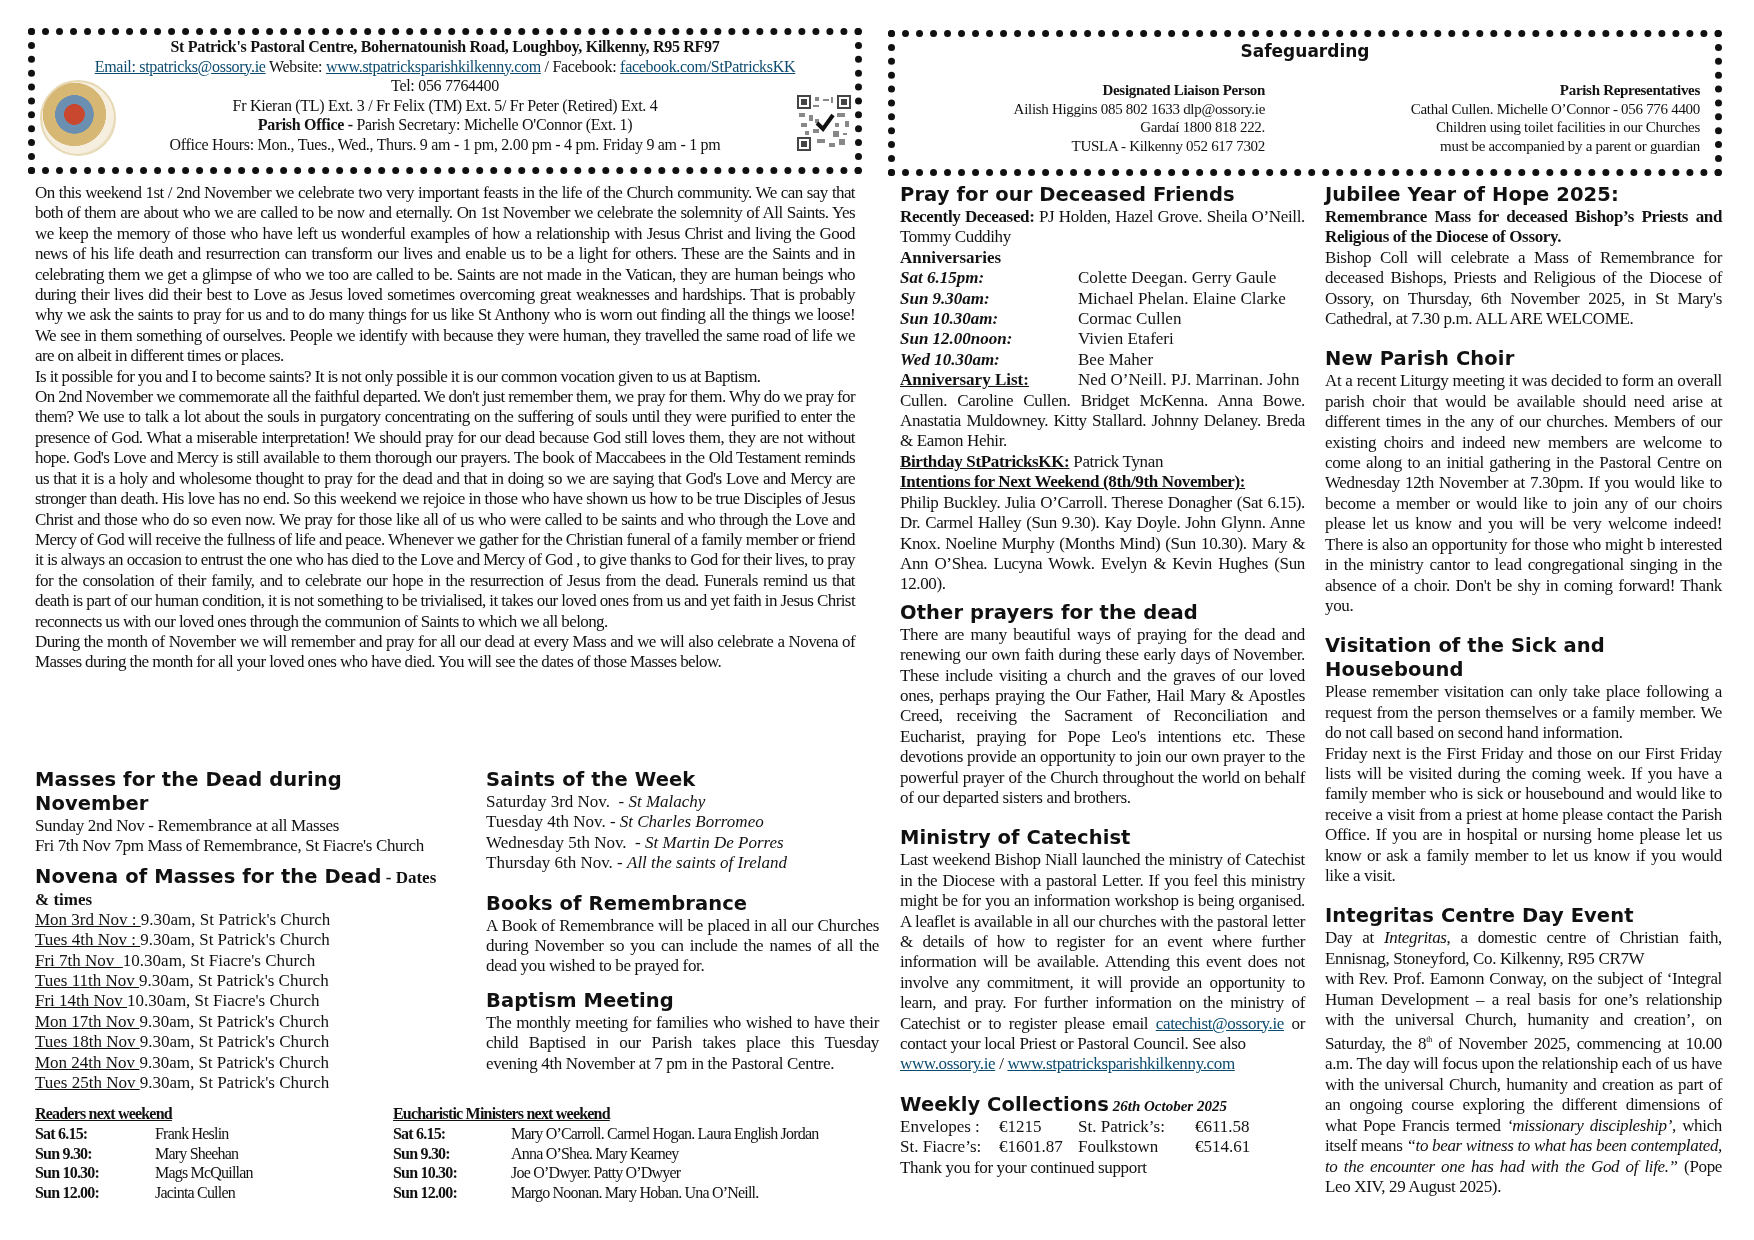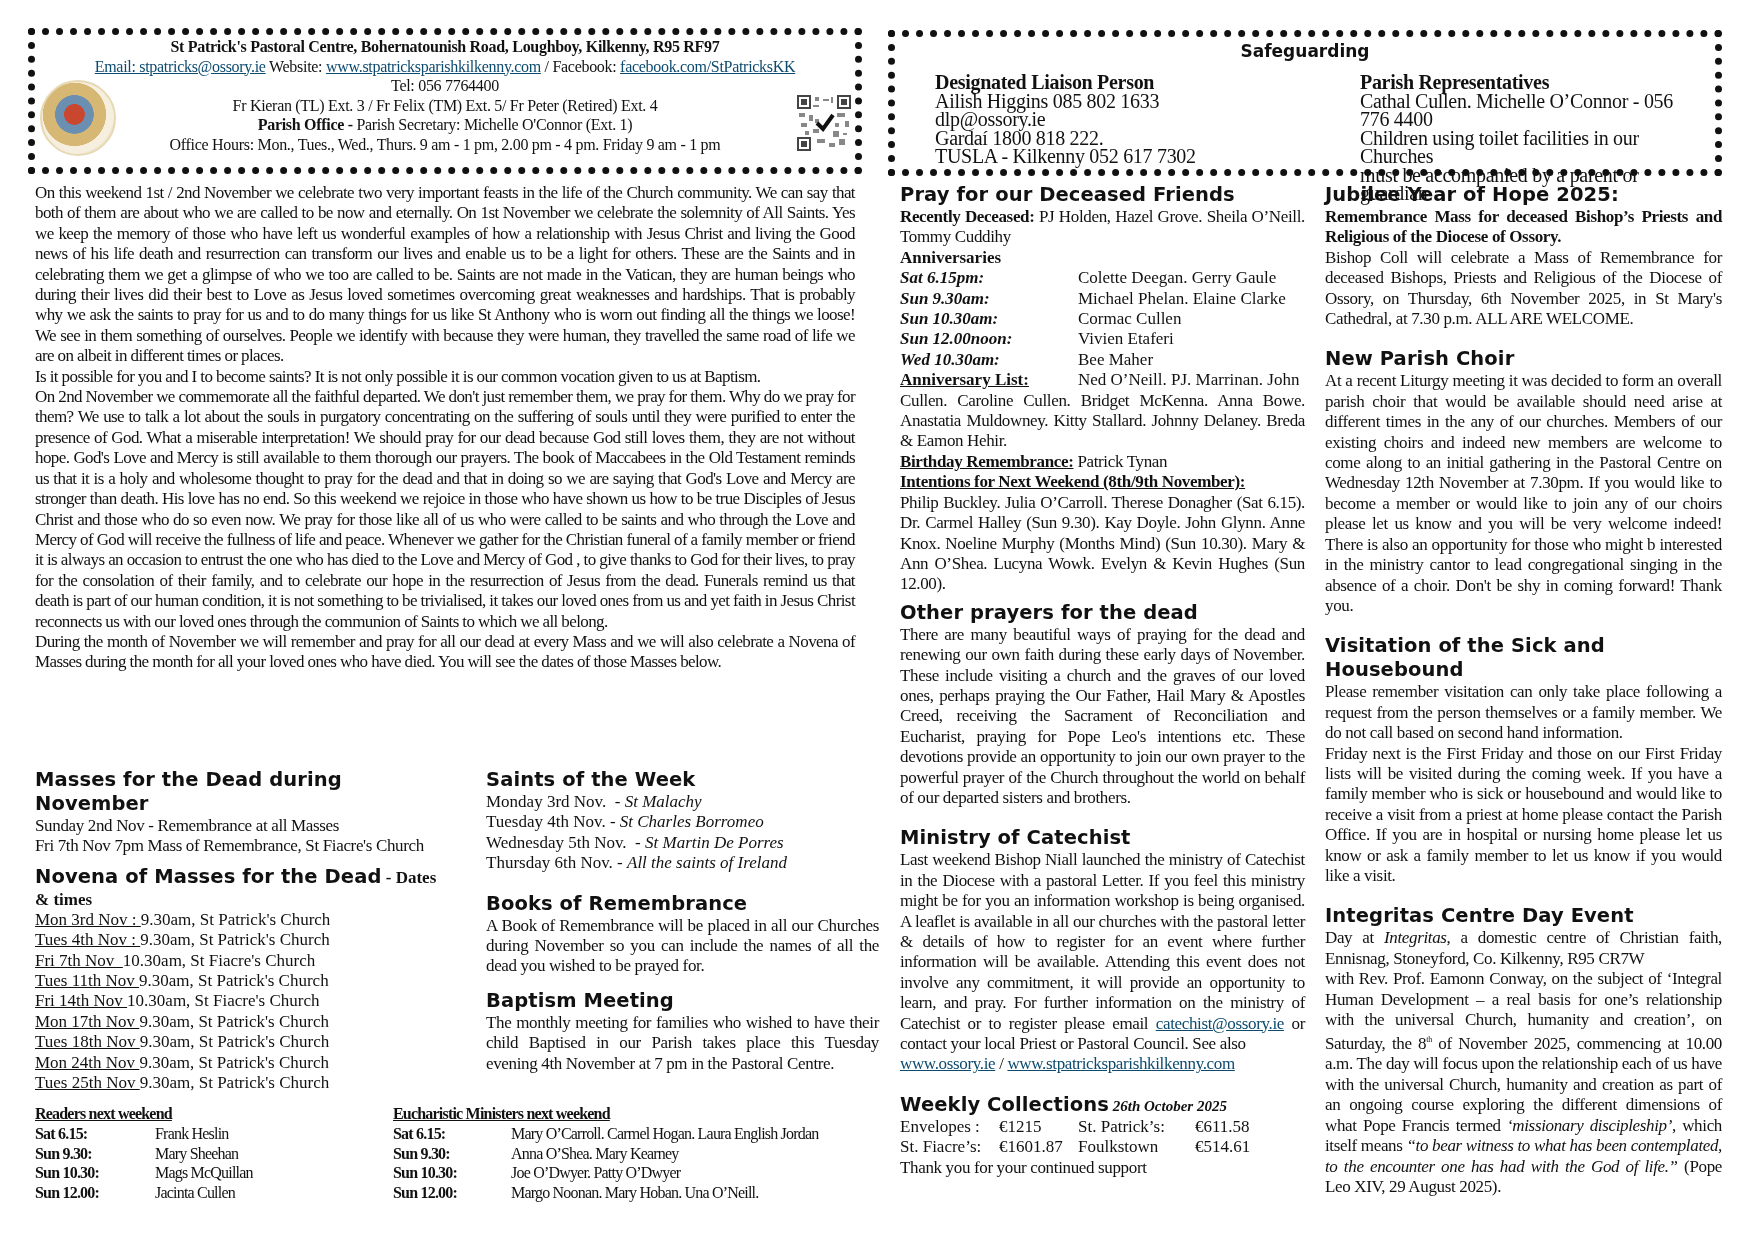--- a/index.html
+++ b/index.html
@@ -20,21 +20,21 @@
   #hdr-left { left:28px; top:28px; width:834px; height:146px; }
   #hdr-left .line { text-align:center; font-family:"Liberation Serif",serif; font-size:16px; line-height:19.5px; letter-spacing:-0.3px; }
   #logo { left:40px; top:80px; width:72px; height:72px; border-radius:50%;
           background:radial-gradient(circle at 45% 45%, #c9462f 0 18%, #6a8fb0 19% 34%, #d6b774 35% 56%, #f6efdf 57% 70%, #efe6cf 71%);
           border:2px solid #e6d9b4; }
   #qr { left:797px; top:95px; width:54px; height:56px; }
 
   
   #hdr-right { left:888px; top:30px; width:834px; height:146px; }
   #sg-title { position:absolute; left:0; right:0; top:4px; text-align:center; font-family:"DejaVu Sans",sans-serif; font-weight:bold; font-size:17px; }
-  .sgcol { position:absolute; top:36px; text-align:left; font-family:"Liberation Serif",serif; font-size:20px; line-height:18.5px; letter-spacing:-0.3px; }
+  .sgcol { position:absolute; top:44px; text-align:right; font-family:"Liberation Serif",serif; font-size:15px; line-height:18.5px; letter-spacing:-0.3px; }
 
   #intro { left:35px; top:183px; width:820px; }
   #col1a { left:35px; top:768px; width:404px; }
   #col1b { left:462px; top:768px; width:393px;margin-left:24px; }
   #readers { left:35px; top:1104px; width:360px; }
   #eminist { left:393px; top:1104px; width:470px; }
   .roster .row { font-size:16px; line-height:19.8px; letter-spacing:-0.8px; }
   .roster .row .k { font-weight:bold; }
 
   #col2 { left:900px; top:183px; width:405px; }
@@ -165,21 +165,21 @@
     <div class="row">
         <span class="u" style="white-space:pre">Tues 25th Nov </span>
         <span>9.30am, St Patrick's Church</span>
       </div>
   </div>
 </div>
 
 <div class="abs" id="col1b">
   <h3 class="h">Saints of the Week</h3>
   <div class="row">
-      <span style="white-space:pre">Monday 3rd Nov.  - </span>
+      <span style="white-space:pre">Saturday 3rd Nov.  - </span>
       <span class="i">St Malachy</span>
     </div>
   <div class="row">
       <span style="white-space:pre">Tuesday 4th Nov. - </span>
       <span class="i">St Charles Borromeo</span>
     </div>
   <div class="row">
       <span style="white-space:pre">Wednesday 5th Nov.  - </span>
       <span class="i">St Martin De Porres</span>
     </div>
@@ -256,21 +256,21 @@
     </div>
   <div class="row">
       <span class="b i" style="width:178px">Wed 10.30am:</span>
       <span>Bee Maher</span>
     </div>
   <div class="row">
       <span class="b u" style="width:178px">Anniversary List:</span>
       <span>Ned O’Neill. PJ. Marrinan. John</span>
     </div>
   <p class="p">Cullen. Caroline Cullen. Bridget McKenna. Anna Bowe. Anastatia Muldowney. Kitty Stallard. Johnny Delaney. Breda &amp; Eamon Hehir.</p>
-  <p class="p"><span class="b u">Birthday Remembrance:</span><span> Patrick Tynan</span></p>
+  <p class="p"><span class="b u">Birthday StPatricksKK:</span><span> Patrick Tynan</span></p>
   <p class="p b u">Intentions for Next Weekend (8th/9th November):</p>
   <p class="p">Philip Buckley. Julia O’Carroll. Therese Donagher (Sat 6.15). Dr. Carmel Halley (Sun 9.30). Kay Doyle. John Glynn. Anne Knox. Noeline Murphy (Months Mind) (Sun 10.30). Mary &amp; Ann O’Shea. Lucyna Wowk. Evelyn &amp; Kevin Hughes (Sun 12.00).</p>
   <div style="height:6px"></div>
   <h3 class="h">Other prayers for the dead</h3>
   <p class="p">There are many beautiful ways of praying for the dead and renewing our own faith during these early days of November. These include visiting a church and the graves of our loved ones, perhaps praying the Our Father, Hail Mary &amp; Apostles Creed,  receiving the Sacrament of Reconciliation and Eucharist, praying for Pope Leo's intentions etc. These devotions provide an opportunity to join our own prayer to the powerful  prayer of the Church throughout the world on behalf of our departed sisters and brothers.</p>
   <div class="gap2"></div>
   <h3 class="h">Ministry of Catechist</h3>
   <p class="p"><span>Last weekend Bishop Niall launched the ministry of Catechist in the Diocese with a pastoral Letter. If you feel this ministry might be for you an information workshop is being organised. A leaflet is available in all our churches with the pastoral letter &amp; details of how to register for an event where further information will be available. Attending this event does not involve any commitment, it will provide an opportunity to learn, and pray. For further information on the ministry of Catechist or to register please email </span><a class="lnk">catechist@ossory.ie</a><span> or contact your local Priest or Pastoral Council. See also</span></p>
   <p class="p" style="text-align:left"><a class="lnk">www.ossory.ie</a><span> / </span><a class="lnk">www.stpatricksparishkilkenny.com</a></p>
   <div class="gap2"></div>

